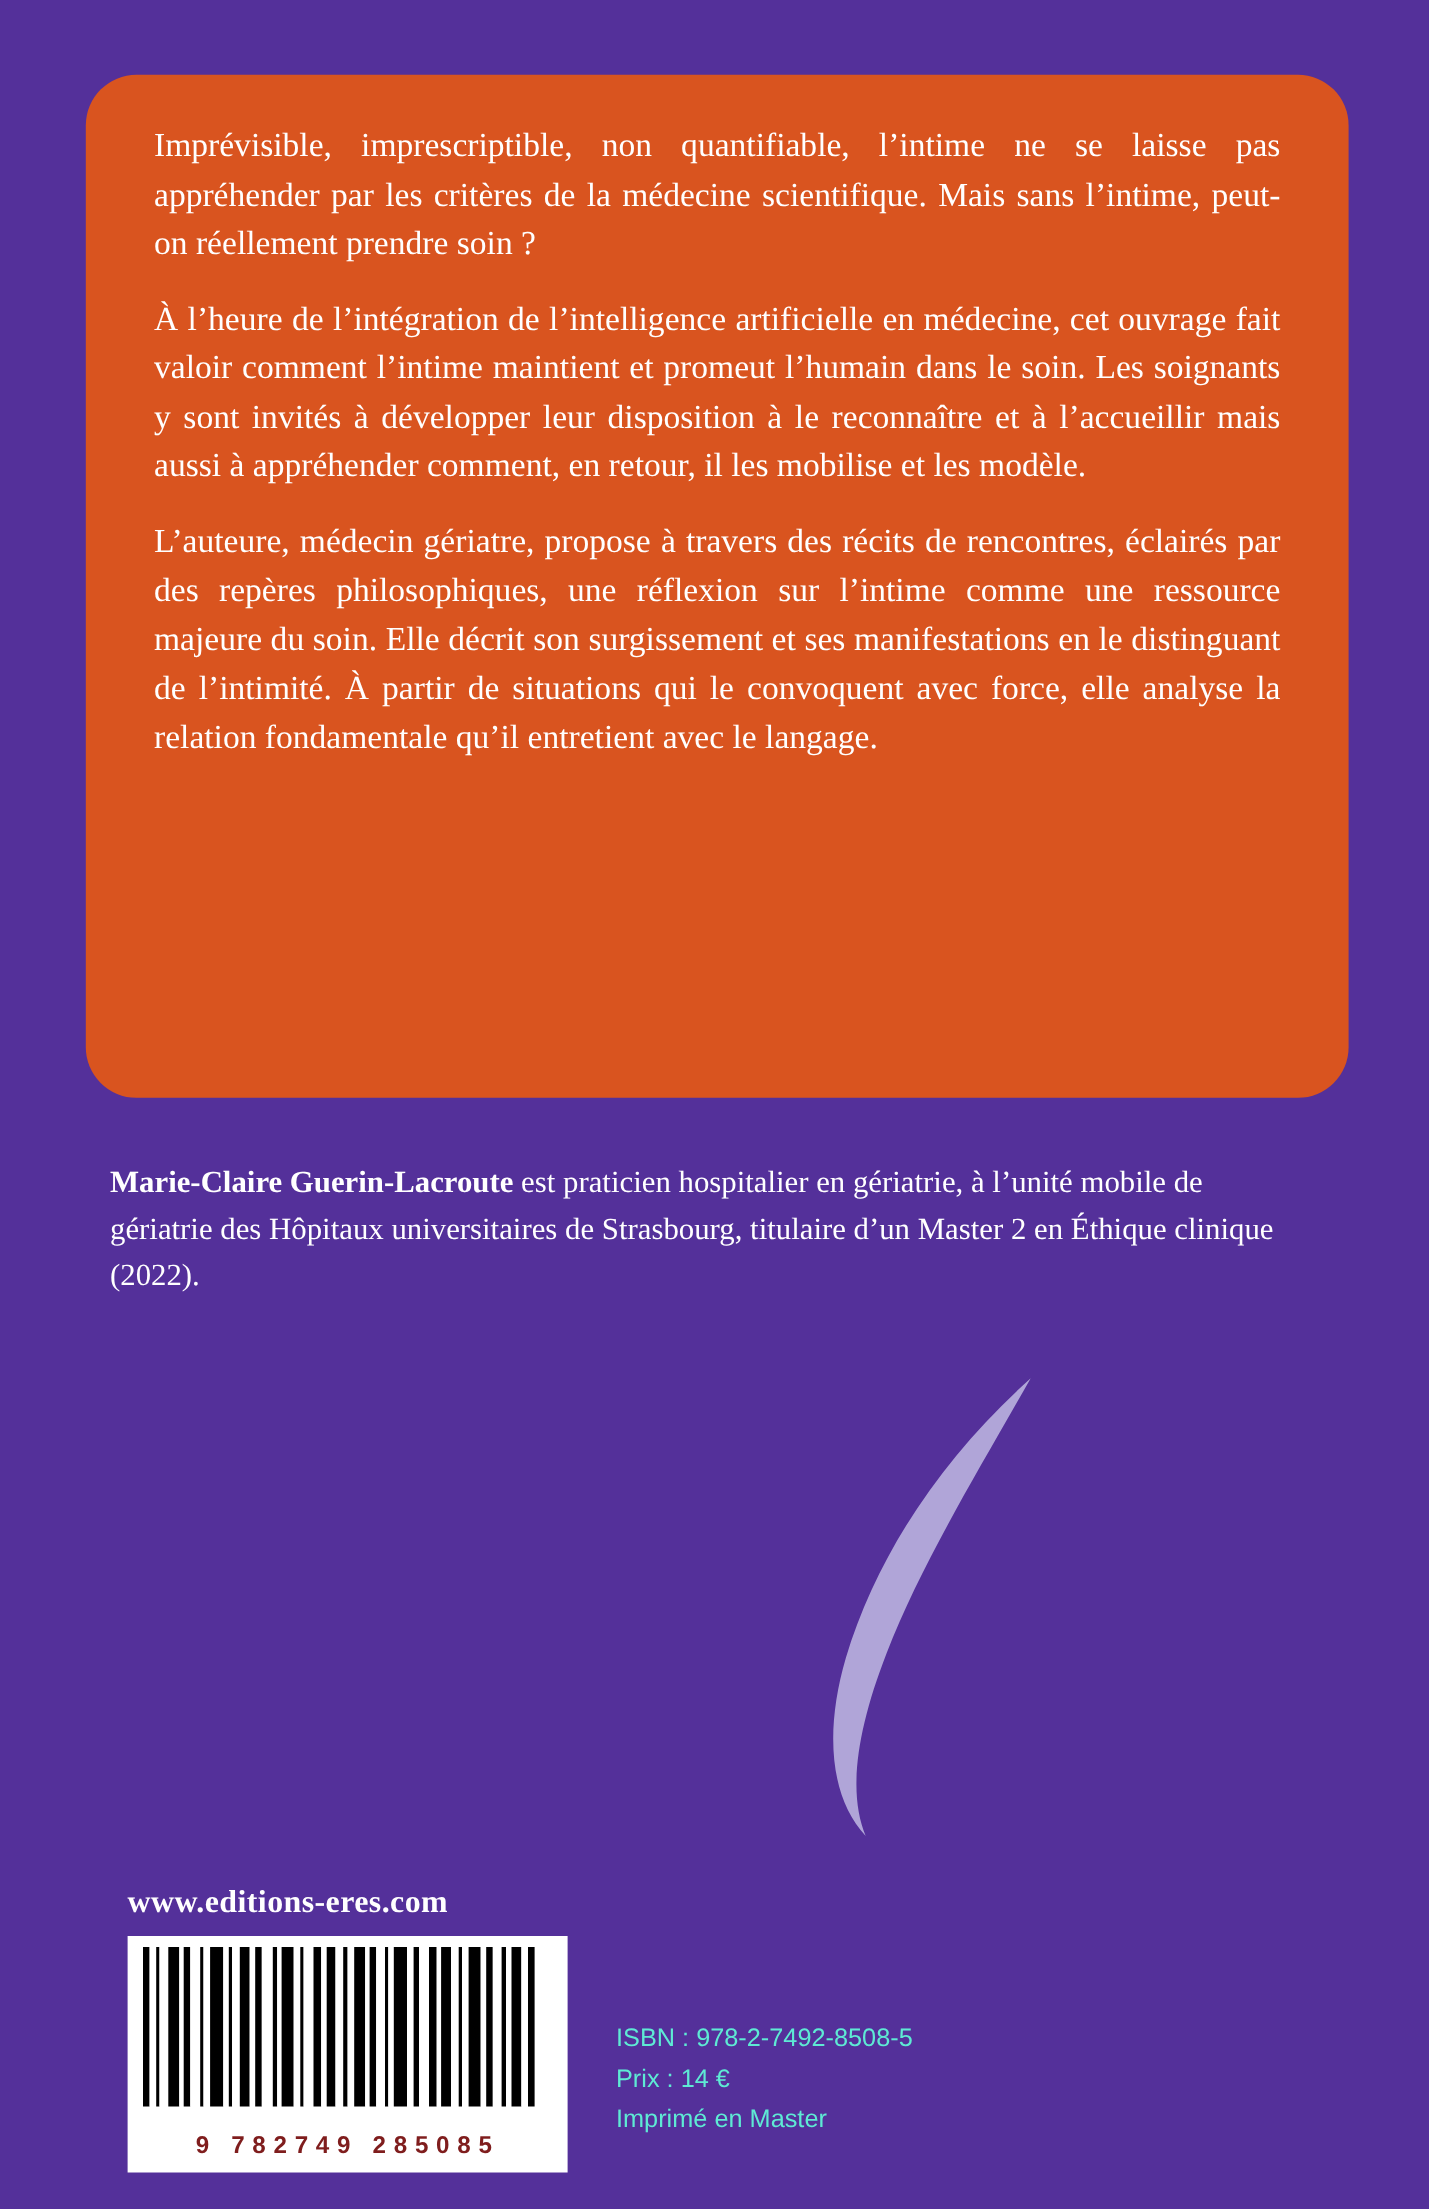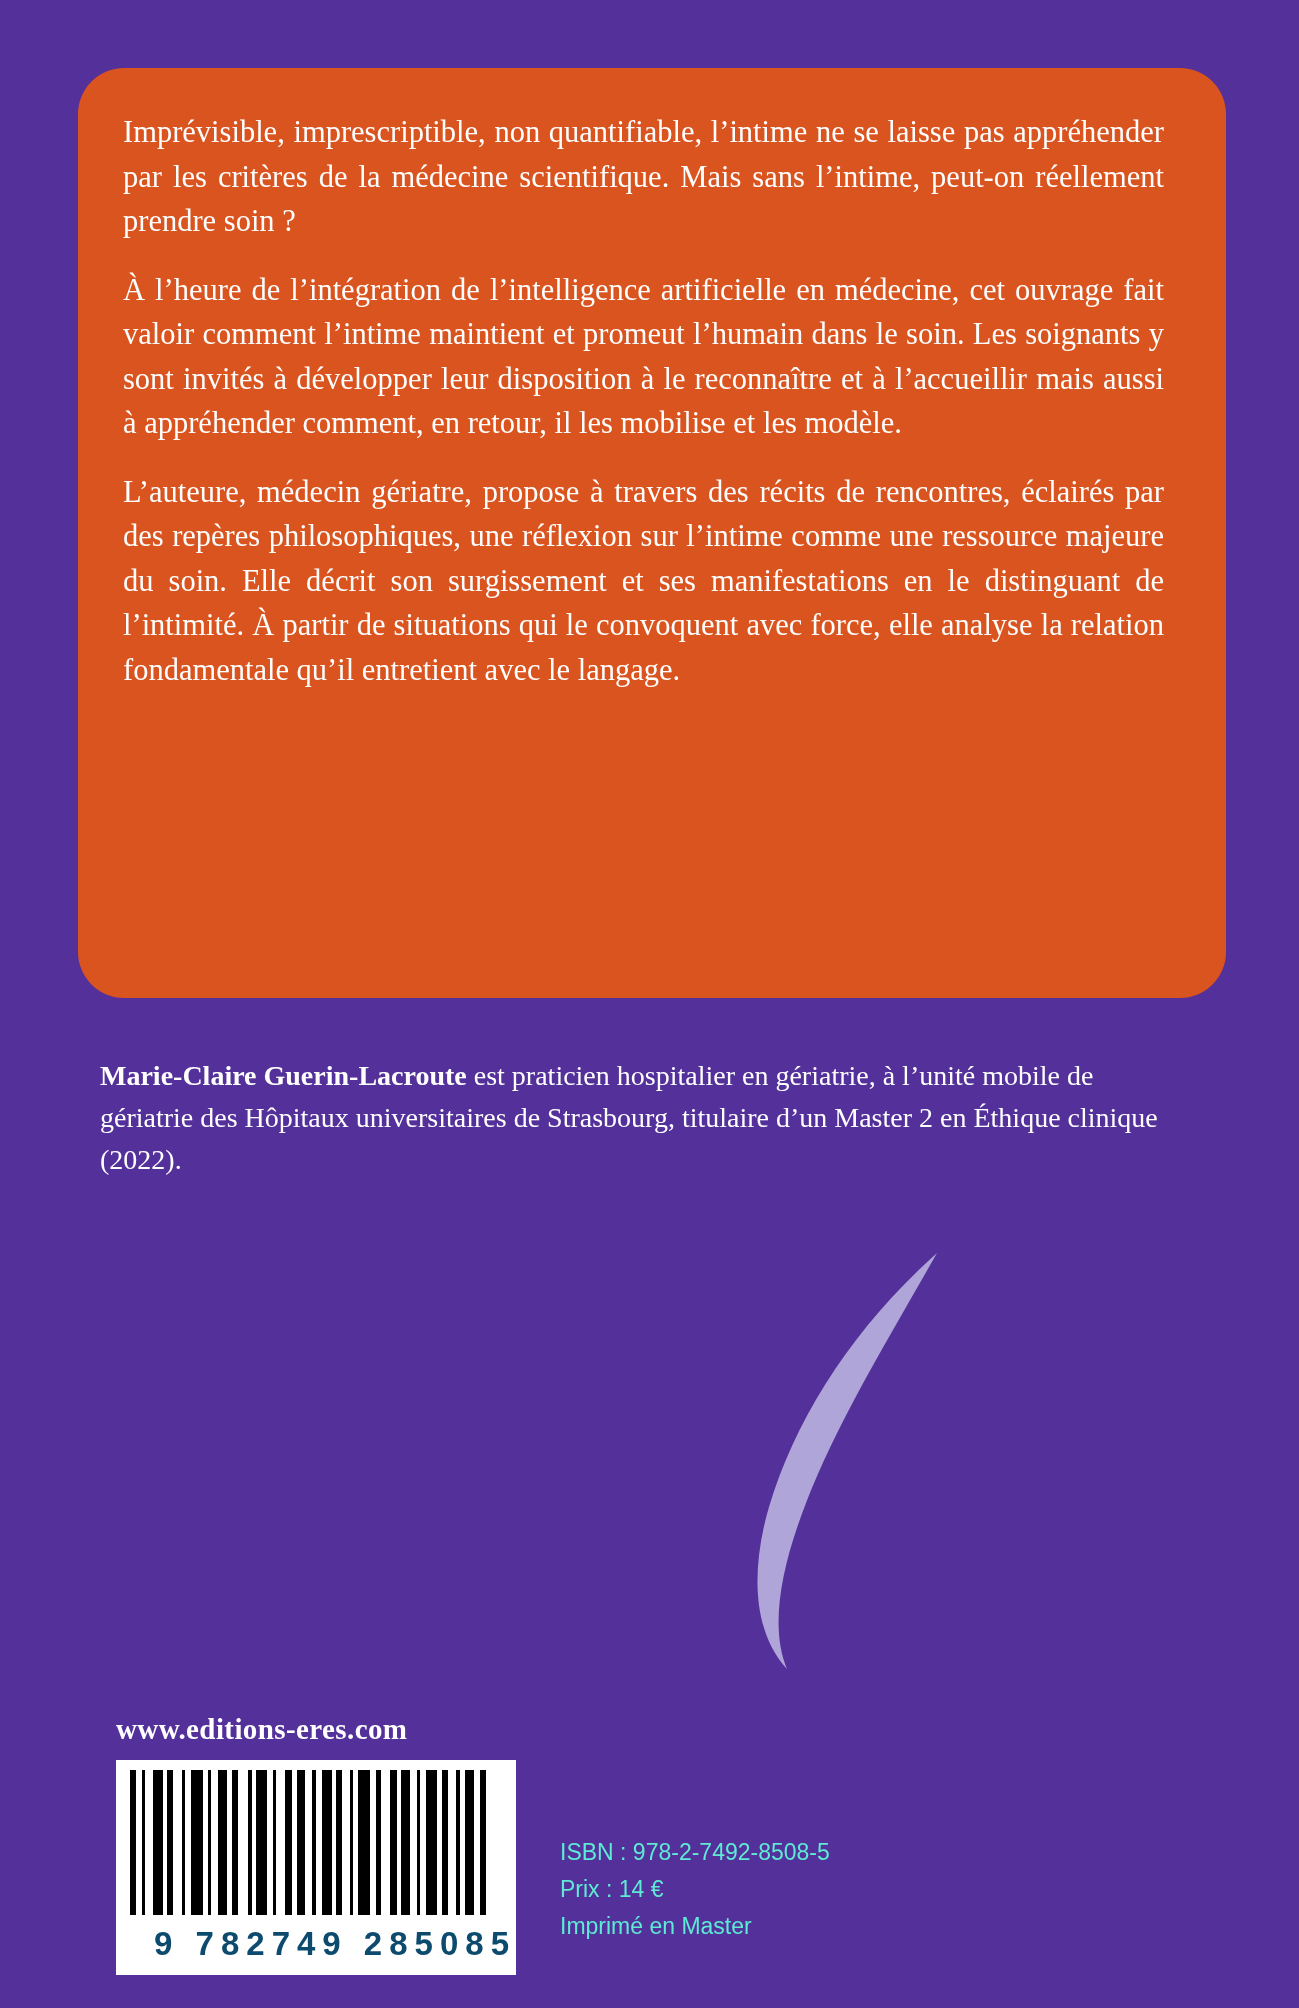--- a/index.html
+++ b/index.html
@@ -22,21 +22,21 @@
   
   .blurb {
     position: absolute;
     left: 78px;
     top: 68px;
     width: 1148px;
     height: 930px;
     background: #d9541f;
     border-radius: 46px;
     box-sizing: border-box;
-    padding: 42px 62px 30px 45px;
+    padding: 42px 62px 30px 62px;
   }
   .blurb p {
     color: #ffffff;
     font-family: "Liberation Serif", serif;
     font-size: 30.5px;
     line-height: 44.5px;
     text-align: justify;
     text-align-last: left;
     margin: 0 0 24px 0;
     hyphens: manual;
@@ -104,26 +104,26 @@
   }
   .barcode-bars span {
     display: block;
     height: 100%;
   }
   .barcode-digits {
     position: absolute;
     left: 0;
     bottom: 12px;
     width: 400px;
-    text-align: right;
+    text-align: center;
     font-family: "Liberation Sans", sans-serif;
-    font-size: 33px;
+    font-size: 22px;
     font-weight: bold;
     letter-spacing: 7px;
-    color: #0c4a6e;
+    color: #7f1d1d;
   }
   
   .isbn-info {
     position: absolute;
     left: 560px;
     top: 1834px;
     color: #5eead4;
     font-family: "Liberation Sans", sans-serif;
     font-size: 23px;
     line-height: 37px;

